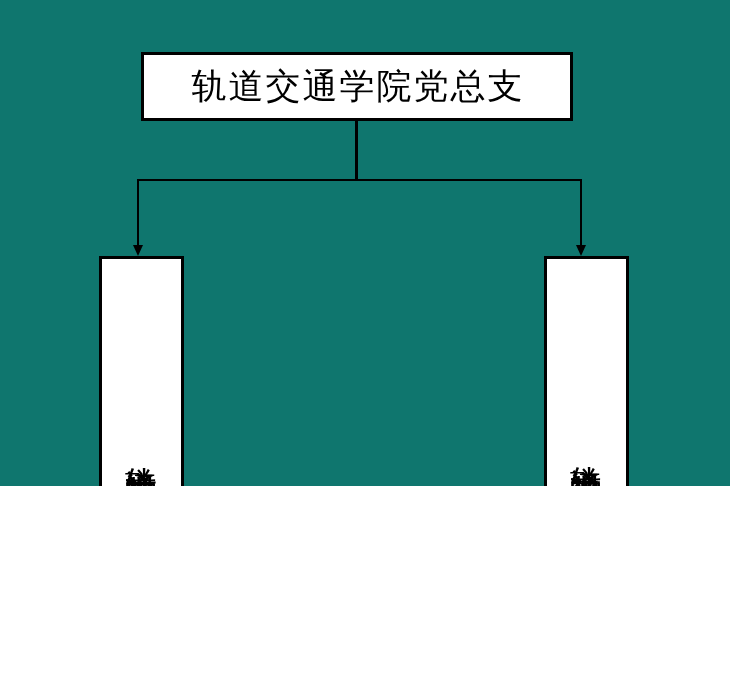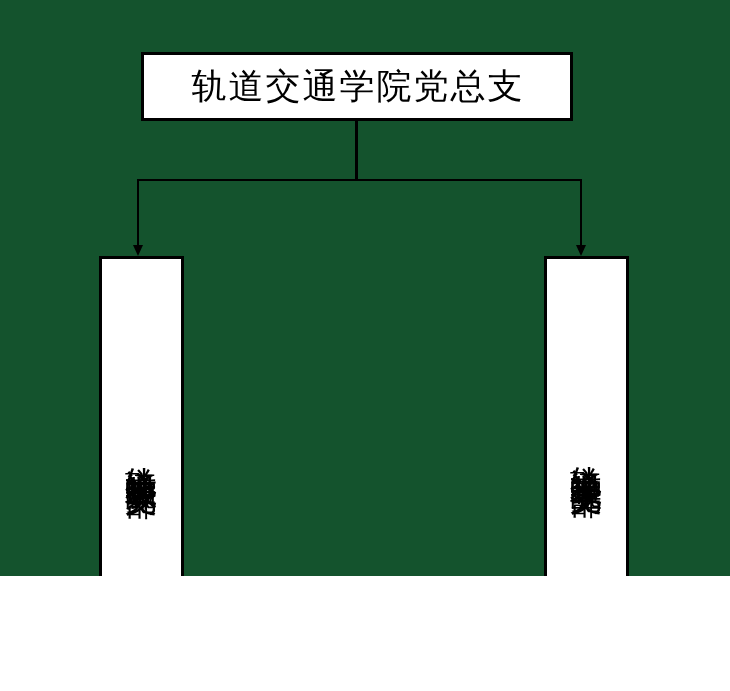--- a/index.html
+++ b/index.html
@@ -3,22 +3,22 @@
 <meta charset="utf-8">
 <style>
   html, body {
     margin: 0;
     padding: 0;
     background: #ffffff;
   }
   .canvas {
     position: relative;
     width: 730px;
-    height: 576px;
-    background: #14532d;
+    height: 486px;
+    background: #0f766e;
     font-family: "Liberation Serif", "DejaVu Serif", serif;
     color: #000000;
     overflow: hidden;
   }
   .box {
     position: absolute;
     border: 3px solid #000000;
     box-sizing: border-box;
     background: #ffffff;
     display: flex;

